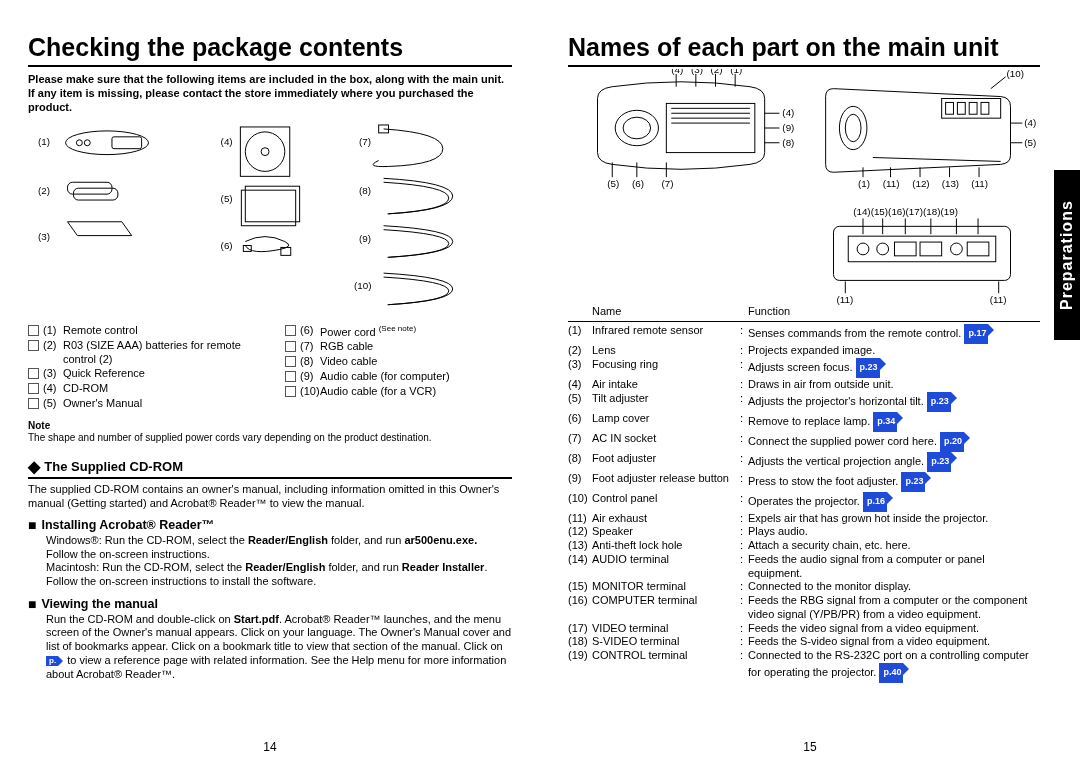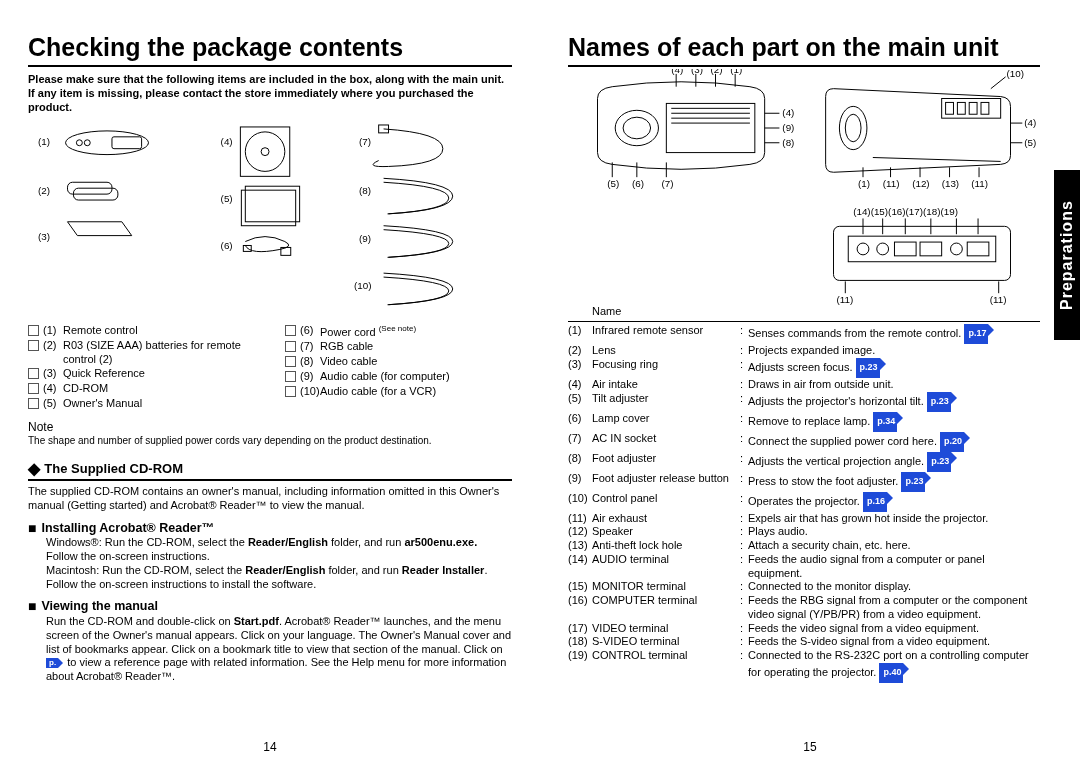--- a/index.html
+++ b/index.html
@@ -50,21 +50,21 @@
   .pli { display: flex; align-items: flex-start; margin-bottom: 1px; }
   .cbox {
     display:inline-block;
     width:9px;height:9px;
     border:1px solid #555;
     margin-right:4px;
     margin-top:1px;
     flex-shrink:0;
   }
   .pli .num { width:20px; flex-shrink:0; }
-  .note-hd { font-size:12px; font-weight:normal; margin-top:8px; }
+  .note-hd { font-size:10px; font-weight:bold; margin-top:8px; }
   .note-text { font-size:10px; }
 
   .sub-section-hd {
     font-weight: bold;
     font-size: 13px;
     border-bottom: 2px solid #000;
     padding-bottom: 2px;
     margin-top: 14px;
     display:flex;
     align-items:center;
@@ -387,20 +387,21 @@
         <text x="273" y="238" class="t">(11)</text>
       <line x1="438" y1="216" x2="438" y2="228" class="l"></line>
         <text x="429" y="238" class="t">(11)</text>
     </svg>
 
     <div class="parts-table">
       <div class="pt-head">
         <span class="pt-num"></span>
         <span class="pt-name">Name</span>
         <span class="colon"></span>
+        <span class="pt-func">Function</span>
       </div>
       <div id="parts-rows">
           <div class="pt-row">
             <span class="pt-num">(1)</span>
             <span class="pt-name">Infrared remote sensor</span>
             <span class="colon">:</span>
             <span class="pt-func">Senses commands from the remote control. <span class="pref">p.17</span></span>
           </div>
           <div class="pt-row">
             <span class="pt-num">(2)</span>

